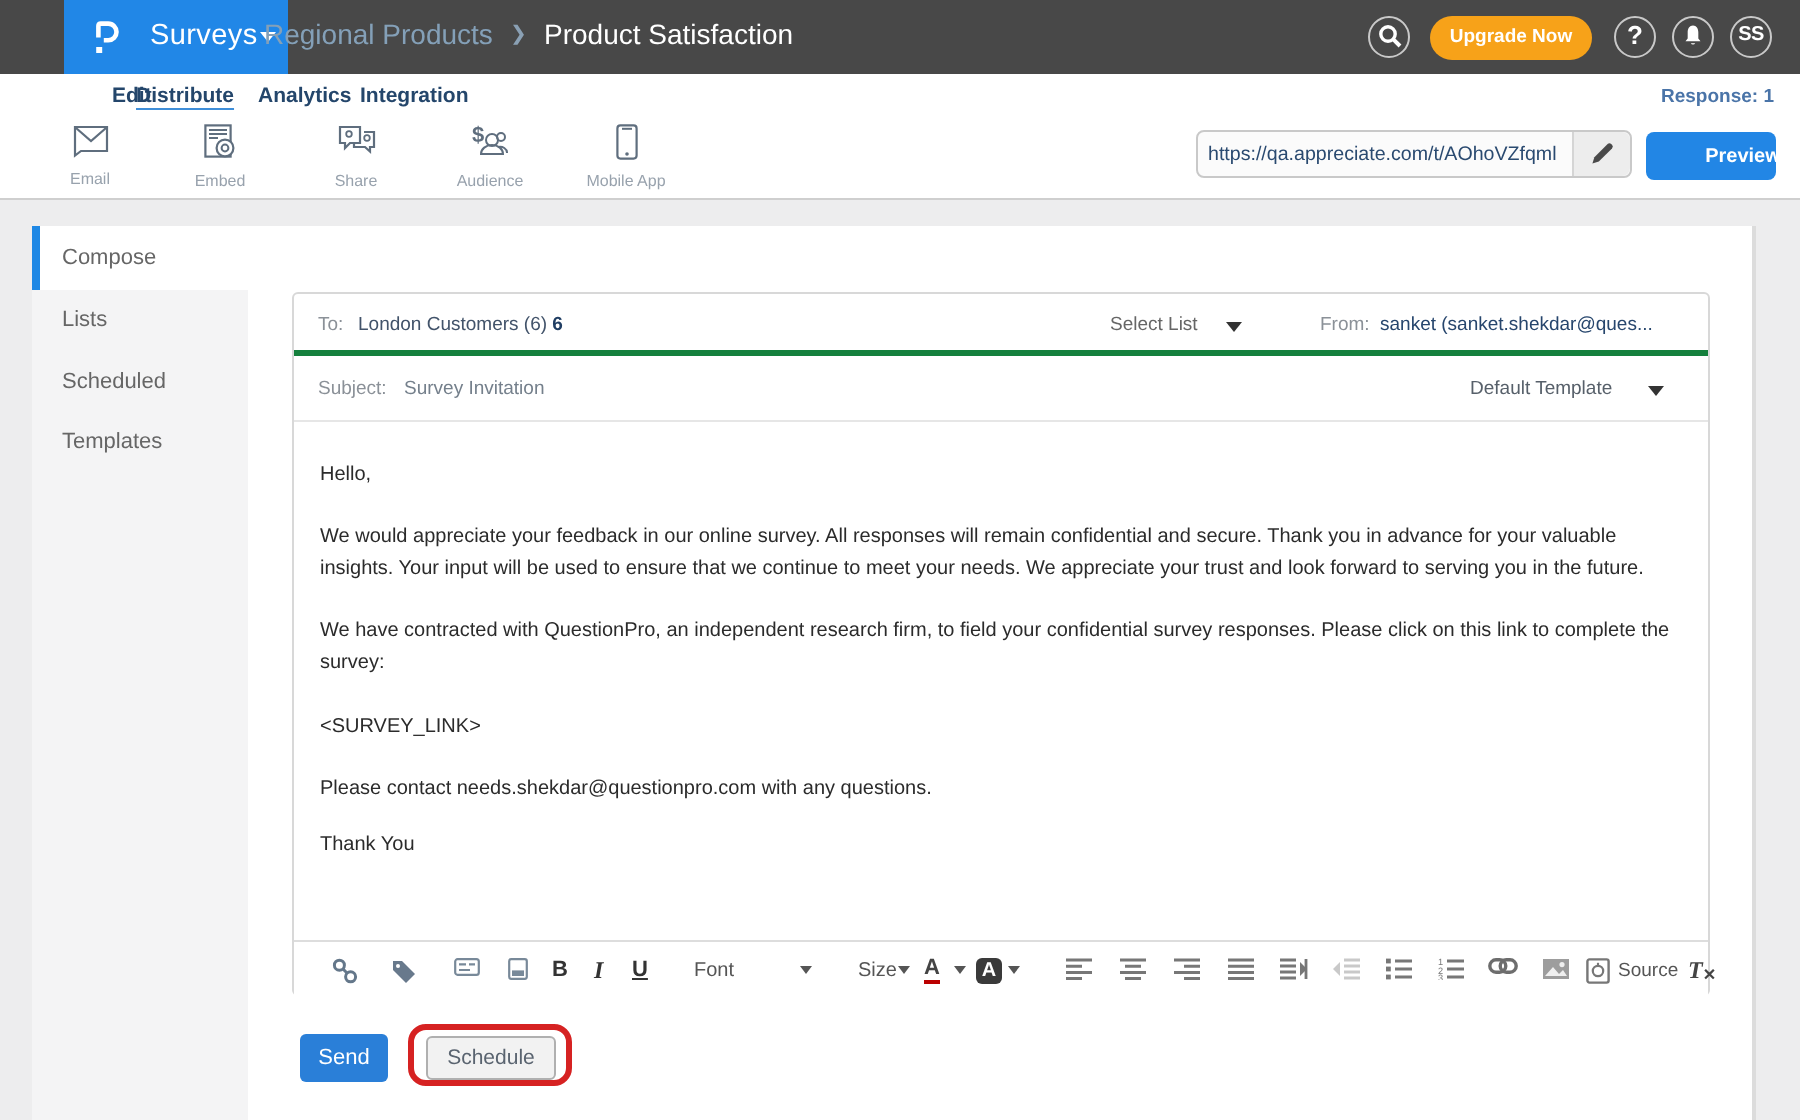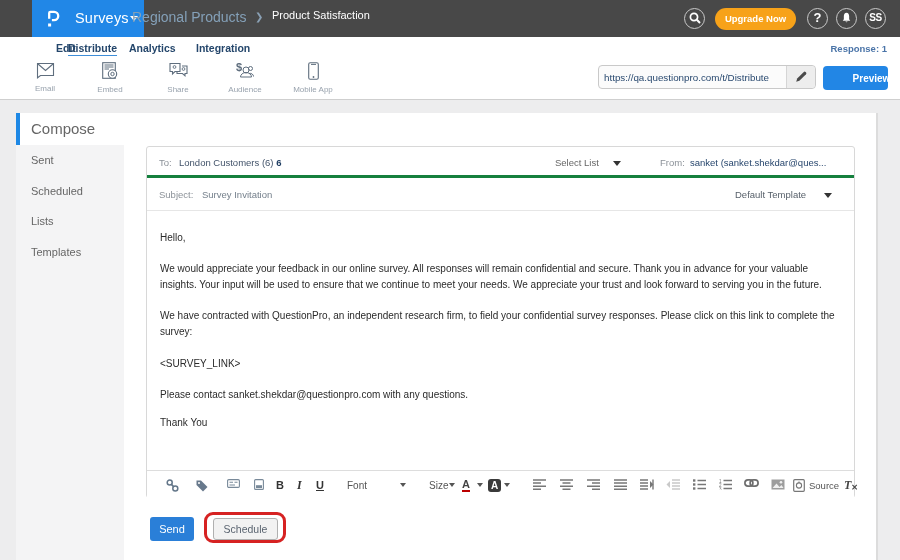--- a/index.html
+++ b/index.html
@@ -2,40 +2,40 @@
 <html><head><meta charset="utf-8"><style>
 *{margin:0;padding:0;box-sizing:border-box;}
 html,body{width:900px;height:560px;font-family:"Liberation Sans",sans-serif;background:#ededee;overflow:hidden;position:relative;}
 
 .topbar{position:absolute;top:0;left:0;width:900px;height:37px;background:#484848;}
 .logobox{position:absolute;top:0;left:0;width:112px;height:37px;background:#2187e7;display:flex;align-items:center;margin-left:32px;}
 .surveys{color:#fff;font-size:14.5px;position:absolute;left:43px;top:10px;letter-spacing:0.2px;}
 .caret-w{position:absolute;left:98px;top:16px;width:0;height:0;border-left:4px solid transparent;border-right:4px solid transparent;border-top:5px solid #fff;}
 .crumb1{position:absolute;left:132px;top:9px;font-size:14px;color:#84a0b8;}
 .crumbsep{position:absolute;left:255px;top:11px;font-size:10px;color:#8aa0b4;}
-.crumb2{position:absolute;left:272px;top:9px;font-size:11px;color:#ffffff;}
+.crumb2{position:absolute;left:272px;top:9px;font-size:14px;color:#ffffff;}
 .circ{position:absolute;top:8px;width:21px;height:21px;border:1.5px solid #c9c9c9;border-radius:50%;color:#fff;text-align:center;}
 .upgrade{position:absolute;left:715px;top:8px;width:81px;height:22px;background:#f7a219;border-radius:11px;color:#fff;font-size:9.5px;font-weight:bold;text-align:center;line-height:22px;}
 
 .tabrow{position:absolute;top:37px;left:0;width:900px;height:23px;background:#fff;}
 .tab{position:absolute;top:5px;font-size:10.5px;font-weight:bold;color:#24466b;}
 .resp{position:absolute;top:6px;right:13px;font-size:9.5px;font-weight:bold;color:#4a74a8;}
 
 .iconrow{position:absolute;top:60px;left:0;width:900px;height:40px;background:#fff;border-bottom:1px solid #cfcfcf;}
 .dist-item{position:absolute;top:2px;text-align:center;}
 .dist-label{font-size:8px;color:#98a2ad;margin-top:1px;}
 .urlbox{position:absolute;left:598px;top:65px;width:218px;height:24px;background:#fbfbfb;border:1px solid #c9c9c9;border-radius:4px;}
 .urltext{position:absolute;left:5px;top:6px;font-size:9.8px;color:#2a4a70;white-space:nowrap;}
 .pencilseg{position:absolute;right:0;top:0;width:29px;height:22px;background:#ededed;border-left:1px solid #d5d5d5;border-radius:0 4px 4px 0;}
 .preview{position:absolute;left:823px;top:66px;width:65px;height:24px;background:#2286e5;border-radius:4px;color:#fff;font-size:10px;font-weight:bold;display:flex;align-items:center;justify-content:center;gap:4px;padding-left:28px;}
 
 .container{position:absolute;left:16px;top:113px;width:862px;height:447px;background:#fff;border-right:2px solid #dcdcdc;}
 .sidebar{position:absolute;left:0;top:32px;width:108px;height:415px;background:#f4f4f5;}
 .sideitem{height:30.5px;line-height:30.5px;padding-left:15px;font-size:11px;color:#666;}
-.compose{position:absolute;left:0;top:0;width:108px;height:32px;background:#fff;border-left:4px solid #1e88e5;line-height:32px;padding-left:11px;font-size:15px;color:#666;}
+.compose{position:absolute;left:0;top:0;width:108px;height:32px;background:#fff;border-left:4px solid #1e88e5;line-height:32px;padding-left:11px;font-size:11px;color:#666;}
 
 .panel{position:absolute;left:130px;top:33px;width:709px;height:352px;background:#fff;border:1px solid #d8d8d8;border-radius:3px;}
 .torow{position:absolute;left:0;top:0;width:707px;height:31px;border-bottom:3px solid #15803d;}
 .subjrow{position:absolute;left:0;top:31px;width:707px;height:33px;border-bottom:1px solid #e6e6e6;}
 .lbl{color:#8b9198;font-size:9.5px;}
 .toval{color:#42536a;font-size:9.5px;}
 .body{position:absolute;left:13px;top:82.5px;width:680px;font-size:10px;color:#2b2b2b;line-height:15.8px;}
 .body p{margin:0 0 15.8px 0;}
 .edtoolbar{position:absolute;left:0;top:323px;width:707px;height:28px;border-top:1px solid #ddd;background:#fff;}
 .ti{position:absolute;top:8px;}
@@ -73,21 +73,21 @@
       <path d="M6,0.8 C4.1,0.8 3.1,2.5 3.1,4.6 L3.1,7.8 L1.9,9.4 L10.1,9.4 L8.9,7.8 L8.9,4.6 C8.9,2.5 7.9,0.8 6,0.8 Z" fill="#fff"></path>
       <path d="M4.8,10.4 a1.3,1.3 0 0 0 2.4,0 Z" fill="#fff"></path>
     </svg>
 </div>
 <div class="circ" style="left:865px;font-size:10px;font-weight:bold;line-height:18px;letter-spacing:-0.3px;">SS</div>
 
 <div class="tabrow">
   <div class="tab" style="left:12px;padding-left:44px;">Edit</div>
   <div class="tab" style="left:56px;text-decoration:underline;text-decoration-color:#3e8ed9;text-underline-offset:3px;margin-left:12px;">Distribute</div>
   <div class="tab" style="left:129px;">Analytics</div>
-  <div class="tab" style="left:196px;">Integration</div>
+  <div class="tab" style="left:180px;">Integration</div>
   <div class="resp">Response: 1</div>
 </div>
 
 <div class="iconrow">
   <div class="dist-item" style="left:26px;width:38px;">
     <svg width="19" height="17" viewBox="0 0 19 17">
         <path d="M1.5,1.5 L17.5,1.5 L17.5,13.5 L4.5,13.5 L1.5,15.8 Z" stroke="#5f6e7e" stroke-width="1.1" fill="none"></path>
         <path d="M2,2 L9.5,8.5 L17,2" stroke="#5f6e7e" stroke-width="1.1" fill="none"></path>
       </svg>
     <div class="dist-label">Email</div>
@@ -123,41 +123,40 @@
   <div class="dist-item" style="left:286px;width:54px;">
     <svg width="11" height="18" viewBox="0 0 11 18">
         <rect x="0.7" y="0.7" width="9.6" height="16.6" rx="1.5" stroke="#5f6e7e" stroke-width="1.1" fill="none"></rect>
         <path d="M3,2.4 L8,2.4" stroke="#5f6e7e" stroke-width="1"></path>
         <circle cx="5.5" cy="15" r="0.9" fill="#5f6e7e"></circle>
       </svg>
     <div class="dist-label">Mobile App</div>
   </div>
 </div>
 <div class="urlbox">
-  <div class="urltext">https://qa.questionpro.com/t/Distribute</div>
+  <div class="urltext">https://qa.appreciate.com/t/AOhoVZfqml</div>
   <div class="pencilseg">
     <svg width="13" height="13" viewBox="0 0 13 13" style="margin:4px 0 0 8px">
         <path d="M1.2,11.8 L2.2,8.6 L8.8,2 a1.3,1.3 0 0 1 1.8,0 l0.4,0.4 a1.3,1.3 0 0 1 0,1.8 L4.4,10.8 Z" fill="#4a4a4a"></path>
       </svg>
   </div>
 </div>
 <div class="preview">
   <svg width="13" height="9" viewBox="0 0 13 9">
       <path d="M0.8,4.5 Q6.5,-2.2 12.2,4.5 Q6.5,11.2 0.8,4.5 Z" fill="#cfe3f7"></path>
       <circle cx="6.5" cy="4.5" r="1.9" fill="#2286e5"></circle>
     </svg>
     <span>Preview</span>
 </div>
 
 <div class="container">
   <div class="compose">Compose</div>
   <div class="sidebar">
-    <div class="sideitem">Sent</div>
+    <div class="sideitem">Lists</div>
     <div class="sideitem">Scheduled</div>
-    <div class="sideitem">Lists</div>
     <div class="sideitem">Templates</div>
   </div>
 
   <div class="panel">
     <div class="torow">
       <span class="lbl" style="position:absolute;left:12px;top:10px;">To:</span>
       <span class="toval" style="position:absolute;left:32px;top:10px;white-space:nowrap;">London Customers (6) <b style="color:#203e63">6</b></span>
       <span style="position:absolute;left:408px;top:10px;font-size:9.5px;color:#666;">Select List</span>
       <span style="position:absolute;left:466px;top:14px;width:0;height:0;border-left:4px solid transparent;border-right:4px solid transparent;border-top:5px solid #333;"></span>
       <span class="lbl" style="position:absolute;left:513px;top:10px;">From:</span>
@@ -167,21 +166,21 @@
       <span class="lbl" style="position:absolute;left:12px;top:11px;">Subject:</span>
       <span style="position:absolute;left:55px;top:11px;font-size:9.5px;color:#75808c;">Survey Invitation</span>
       <span style="position:absolute;left:588px;top:11px;font-size:9.5px;color:#57606a;">Default Template</span>
       <span style="position:absolute;left:677px;top:15px;width:0;height:0;border-left:4px solid transparent;border-right:4px solid transparent;border-top:5px solid #333;"></span>
     </div>
     <div class="body">
       <p>Hello,</p>
       <p>We would appreciate your feedback in our online survey. All responses will remain confidential and secure. Thank you in advance for your valuable insights. Your input will be used to ensure that we continue to meet your needs. We appreciate your trust and look forward to serving you in the future.</p>
       <p>We have contracted with QuestionPro, an independent research firm, to field your confidential survey responses. Please click on this link to complete the survey:</p>
       <p>&lt;SURVEY_LINK&gt;</p>
-      <p style="margin-bottom:12px">Please contact sanket.shekdar@questionpro.com with any questions.</p>
+      <p style="margin-bottom:12px">Please contact needs.shekdar@questionpro.com with any questions.</p>
       <p>Thank You</p>
     </div>
     <div class="edtoolbar">
       <svg class="ti" style="left:19px" width="13" height="13" viewBox="0 0 13 13">
           <g stroke="#64778a" stroke-width="1.5" fill="none">
             <circle cx="3.7" cy="3.6" r="2.5"></circle>
             <circle cx="9.3" cy="9.4" r="2.5"></circle>
             <path d="M5.4,5.4 L7.6,7.6"></path>
           </g>
         </svg>

